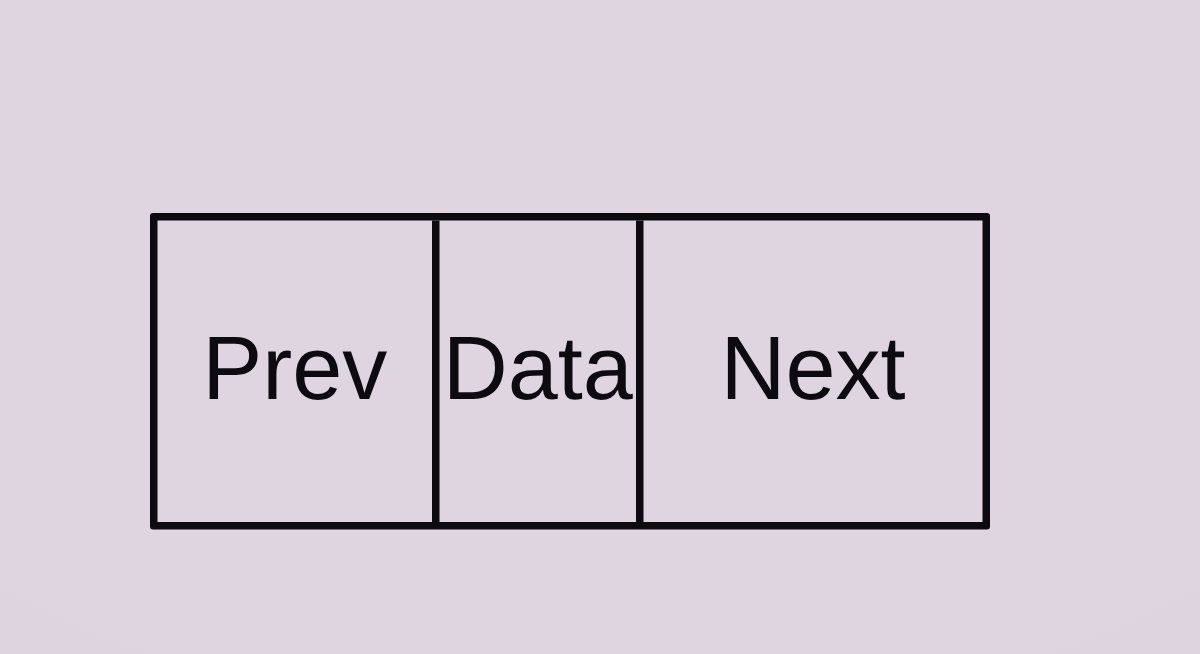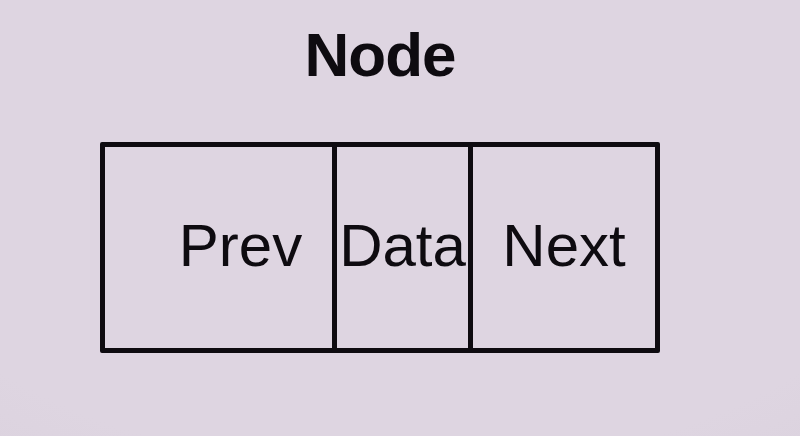--- a/index.html
+++ b/index.html
@@ -47,21 +47,20 @@
   }
   .cell {
     display: flex;
     align-items: center;
     justify-content: center;
     height: 100%;
   }
   .cell-prev {
     width: 188px;
     border-right: 5px solid var(--ink);
-    margin-left: 44px;
   }
   .cell-data {
     width: 136px;
     border-right: 5px solid var(--ink);
   }
   .cell-next {
     flex: 1;
   }
   .cell-label {
     font-size: 60px;
@@ -70,21 +69,20 @@
     letter-spacing: 0;
     white-space: nowrap;
     padding-bottom: 4px;
   }
 </style>
 </head>
 <body>
 
 <div class="canvas">
 
-  <div class="diagram-title">Node</div>
 
   <div class="node-box">
 
     <div class="cell cell-prev">
       <span class="cell-label">Prev</span>
     </div>
 
     <div class="cell cell-data">
       <span class="cell-label">Data</span>
     </div>

